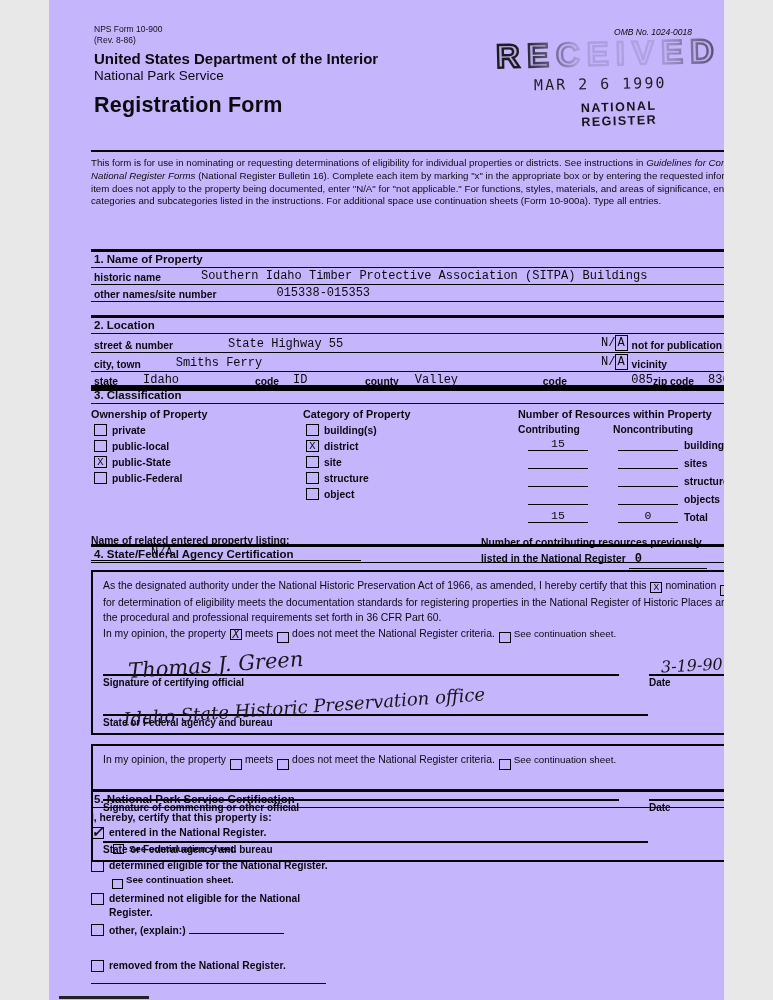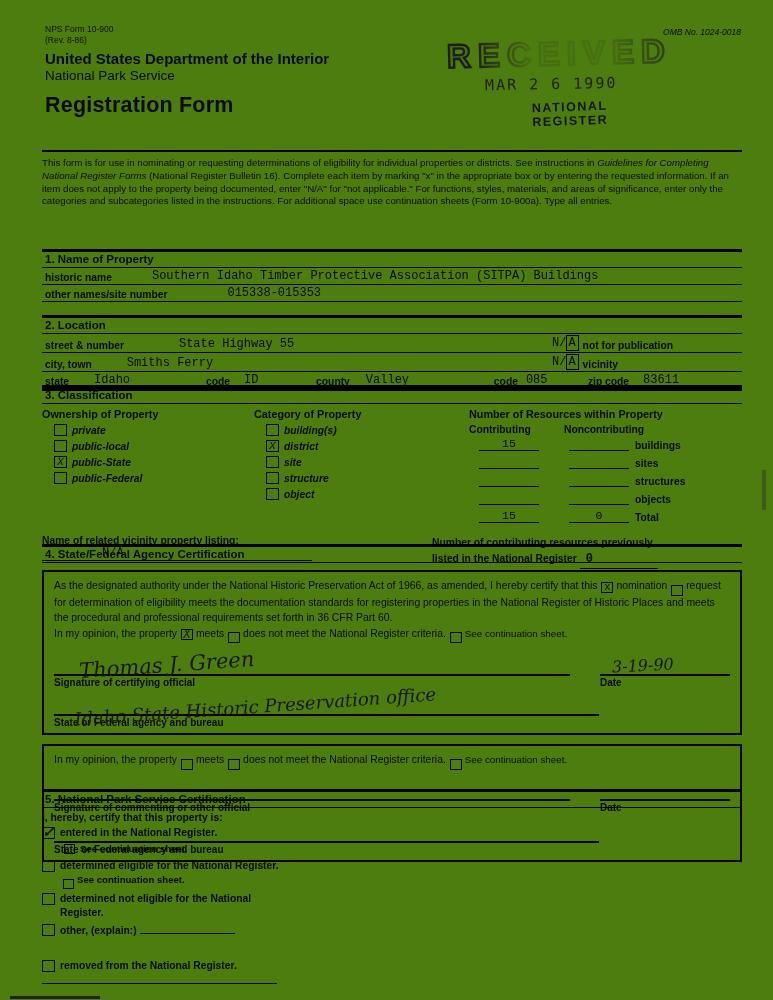--- a/index.html
+++ b/index.html
@@ -1,19 +1,19 @@
 <!DOCTYPE html>
 <html><head>
 <meta charset="utf-8">
 <style>
   * { margin:0; padding:0; box-sizing:border-box; }
   html,body { background:#e8e8e8; }
   .page {
-    position:relative; width:773px; height:1000px; margin:0 auto;
-    background:#4d7c0f; color:#0b0b0b; overflow:hidden;
+    position:relative; width:675px; height:1000px; margin:0 auto;
+    background:#c4b5fd; color:#0b0b0b; overflow:hidden;
     font-family:"Liberation Sans", sans-serif;
     padding-left:20px;
   }
   .abs { position:absolute; }
 
   
   .tiny { font-size:8.5px; line-height:1.25; color:#111; }
   .omb { font-size:8.5px; font-style:italic; }
   .dept { font-size:15px; font-weight:bold; margin-top:14px; }
   .agency { font-size:13.5px; margin-top:1px; }
@@ -41,21 +41,21 @@
   .section { left:42px; width:700px; }
   .sec-head { font-size:11.5px; font-weight:bold; border-top:3px solid #000; border-bottom:1.8px solid #000; padding:1px 0 2px 3px;margin-top:26px; }
   .frow { display:flex; align-items:flex-end; border-bottom:1.8px solid #000; padding:1px 0 1px 3px; min-height:16px; }
   .flabel { font-size:10.3px; font-weight:bold; white-space:nowrap; }
   .typed { font-family:"Liberation Mono", monospace; font-size:12px; white-space:nowrap; }
   .na-box { display:inline-block; border:1.5px solid #000; padding:0 2px 0 1px; margin-right:4px; }
 
   
   .cols3 { display:flex; padding-top:4px; }
   .colhead { font-size:10.8px; font-weight:bold; margin-bottom:4px; }
-  .cbrow { display:flex; align-items:center; margin:3px 0 4px 12px;font-style:italic; }
+  .cbrow { display:flex; align-items:center; margin:3px 0 4px 3px; }
   .cb { flex:none; width:13px; height:12px; border:1.7px solid #000; margin-right:5px; display:inline-flex; align-items:center; justify-content:center; }
   .cb .mk { font-family:"Liberation Mono", monospace; font-size:10.5px; line-height:1; }
   .cb-label { font-size:10.3px; font-weight:bold; }
   .res-sub { display:flex; font-size:10.3px; font-weight:bold; margin-bottom:2px; }
   .res-row { display:flex; align-items:flex-end; margin-bottom:4px; }
   .res-cell { width:60px; border-bottom:1.8px solid #000; text-align:center; font-family:"Liberation Mono", monospace; font-size:11.5px; height:14px; }
   .res-label { font-size:10.3px; font-weight:bold; margin-left:6px; }
   .related { display:flex; margin-top:8px; }
   .rel-left { width:340px; }
   .rel-label { font-size:10.3px; font-weight:bold; }
@@ -163,21 +163,21 @@
       </span>
     </div>
     <div class="frow" style="border-bottom-width:3px;">
       <span class="flabel">state</span>
       <span class="typed" style="margin-left:25px; width:112px;">Idaho</span>
       <span class="flabel">code</span>
       <span class="typed" style="margin-left:14px; width:72px;">ID</span>
       <span class="flabel">county</span>
       <span class="typed" style="margin-left:16px; width:128px;">Valley</span>
       <span class="flabel">code</span>
-      <span class="typed" style="margin-left:8px; width:62px;">085</span>
+      <span class="typed" style="margin-left:24px; width:62px;text-align:right;">085</span>
       <span class="flabel">zip code</span>
       <span class="typed" style="margin-left:14px;">83611</span>
     </div>
   </div>
 
   <div class="abs section" style="top:359px;">
     <div class="sec-head">3. Classification</div>
     <div class="cols3">
 
       <div style="width:212px;">
@@ -271,21 +271,21 @@
         <div class="res-row">
           <span class="res-cell" style="margin-left:10px;">15</span>
           <span class="res-cell" style="margin-left:30px;">0</span>
           <span class="res-label">Total</span>
         </div>
       </div>
     </div>
 
     <div class="related">
       <div class="rel-left">
-        <div class="rel-label">Name of related vicinity property listing:</div>
+        <div class="rel-label">Name of related entered property listing:</div>
         <div class="rel-line typed">N/A</div>
       </div>
       <div class="prev-wrap">
         <span>Number of contributing resources previously</span><br>
         <span>listed in the National Register</span>
         <span class="prev-line typed">0</span>
       </div>
     </div>
   </div>
 

